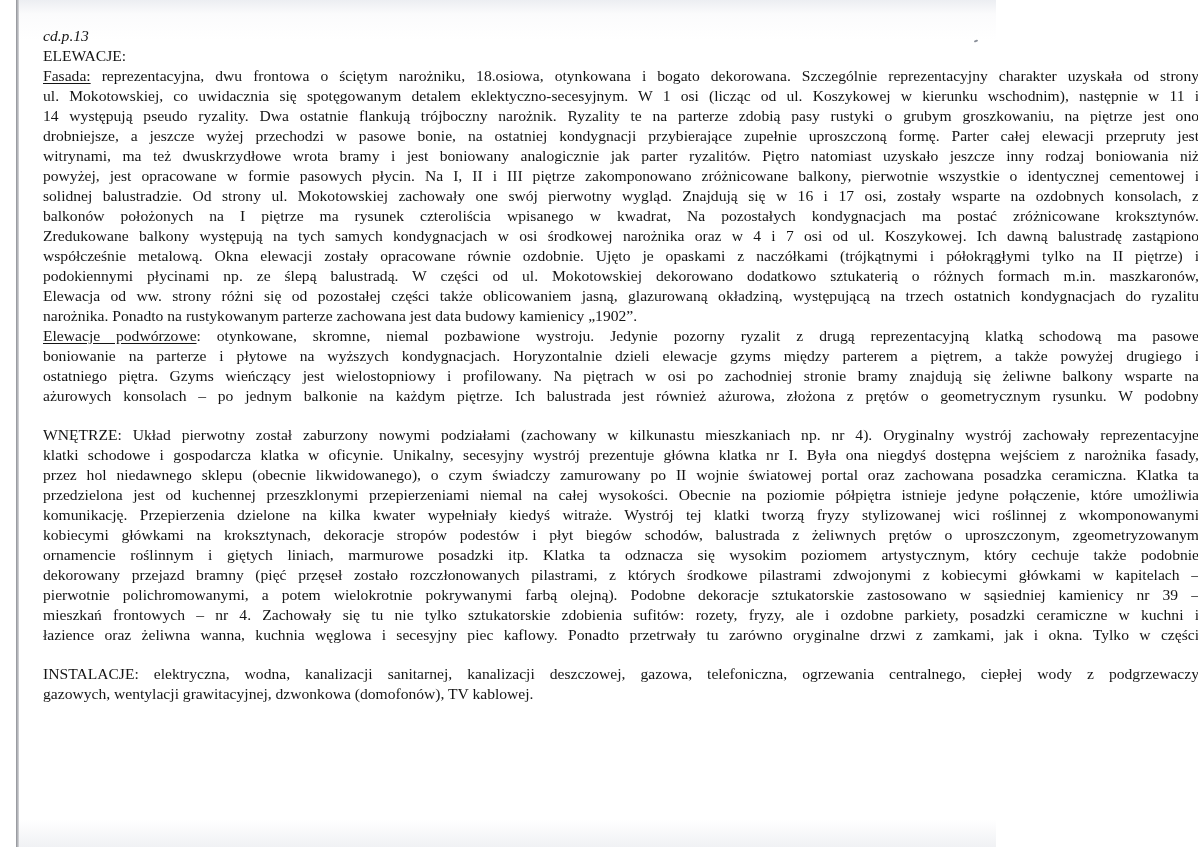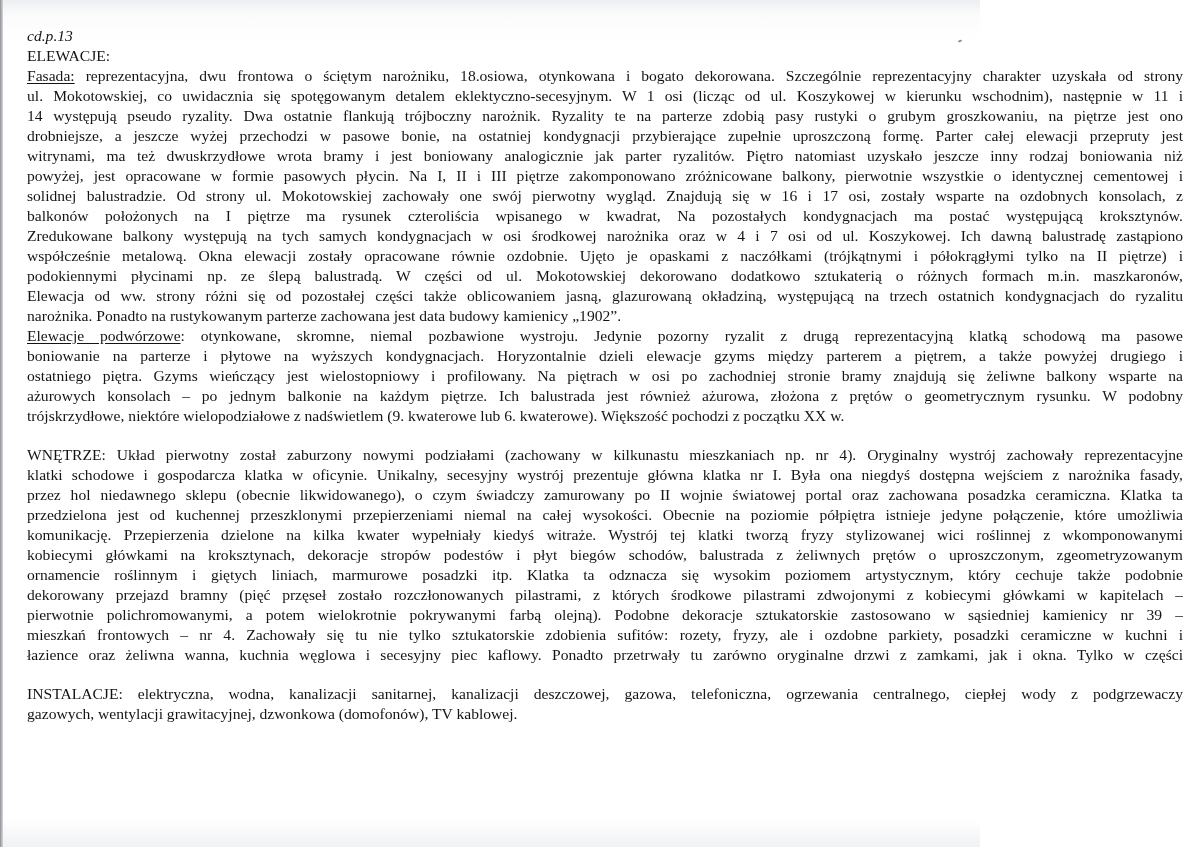--- a/index.html
+++ b/index.html
@@ -10,21 +10,21 @@
   body {
     width: 1198px;
     height: 847px;
     overflow: hidden;
     position: relative;
     font-family: "Liberation Serif", "DejaVu Serif", serif;
     color: #141414;
   }
   .page {
     position: absolute;
-    left: 0; top: 0;
+    left: 16px; top: 0;
     width: 980px; height: 847px;
     background: linear-gradient(180deg, #eceef2 0px, #fbfbfc 14px, #ffffff 40px, #ffffff 820px, #f0f1f4 847px);
   }
   .page::before {
     content: "";
     position: absolute;
     left: 0; top: 0; bottom: 0;
     width: 3px;
     background: linear-gradient(90deg, #8e9096, #d8d9dc);
   }
@@ -81,34 +81,33 @@
     <span class="line last">ELEWACJE:</span>
 
     <div>
       <span class="line"><span class="u">Fasada:</span><span> reprezentacyjna, dwu frontowa o ściętym narożniku, 18.osiowa, otynkowana i bogato dekorowana. Szczególnie reprezentacyjny charakter uzyskała od strony</span></span>
       <span class="line">ul. Mokotowskiej, co uwidacznia się spotęgowanym detalem eklektyczno-secesyjnym. W 1 osi (licząc od ul. Koszykowej w kierunku wschodnim), następnie w 11 i</span>
       <span class="line">14  występują pseudo ryzality. Dwa ostatnie flankują trójboczny narożnik. Ryzality te na parterze zdobią pasy rustyki o grubym groszkowaniu, na piętrze jest ono</span>
       <span class="line">drobniejsze, a jeszcze wyżej przechodzi w pasowe bonie, na ostatniej kondygnacji przybierające zupełnie uproszczoną formę. Parter całej elewacji przepruty jest</span>
       <span class="line">witrynami, ma też dwuskrzydłowe wrota bramy i jest boniowany analogicznie jak parter ryzalitów. Piętro natomiast uzyskało jeszcze inny rodzaj boniowania niż</span>
       <span class="line">powyżej, jest opracowane w formie  pasowych płycin. Na I, II i III piętrze zakomponowano zróżnicowane balkony, pierwotnie wszystkie o identycznej cementowej i</span>
       <span class="line">solidnej balustradzie. Od strony ul. Mokotowskiej zachowały one swój pierwotny wygląd. Znajdują się w 16 i 17 osi, zostały wsparte na ozdobnych konsolach, z</span>
-      <span class="line">balkonów położonych na I piętrze ma rysunek czteroliścia wpisanego w kwadrat, Na pozostałych kondygnacjach ma postać występującą kroksztynów.</span>
+      <span class="line">balkonów położonych na I piętrze ma rysunek czteroliścia wpisanego w kwadrat, Na pozostałych kondygnacjach ma postać zróżnicowane kroksztynów.</span>
       <span class="line">Zredukowane balkony występują na tych samych kondygnacjach w osi środkowej narożnika oraz w 4 i 7 osi od ul. Koszykowej. Ich dawną balustradę zastąpiono</span>
       <span class="line">współcześnie metalową. Okna elewacji zostały opracowane równie ozdobnie. Ujęto je opaskami z naczółkami (trójkątnymi i półokrągłymi tylko na II piętrze) i</span>
       <span class="line">podokiennymi płycinami np. ze ślepą balustradą. W części od ul. Mokotowskiej dekorowano dodatkowo sztukaterią o różnych formach m.in. maszkaronów,</span>
       <span class="line">Elewacja od ww. strony różni się od pozostałej części także oblicowaniem jasną, glazurowaną okładziną, występującą na trzech ostatnich kondygnacjach do ryzalitu</span>
       <span class="line last">narożnika. Ponadto na rustykowanym parterze zachowana jest data budowy kamienicy „1902”.</span>
     </div>
 
     <div>
       <span class="line"><span class="u">Elewacje podwórzowe</span><span>: otynkowane, skromne, niemal pozbawione wystroju. Jedynie pozorny ryzalit z drugą reprezentacyjną klatką schodową ma pasowe</span></span>
       <span class="line">boniowanie na parterze i płytowe na wyższych kondygnacjach. Horyzontalnie dzieli elewacje gzyms między parterem a piętrem, a także powyżej drugiego i</span>
       <span class="line">ostatniego piętra. Gzyms wieńczący jest wielostopniowy i profilowany. Na piętrach w osi po zachodniej stronie bramy znajdują się żeliwne balkony wsparte na</span>
       <span class="line">ażurowych konsolach – po jednym balkonie na każdym piętrze.  Ich balustrada jest również ażurowa, złożona z prętów o geometrycznym rysunku. W podobny</span>
-      <span class="line last">trójskrzydłowe, niektóre wielopodziałowe z nadświetlem (9. kwaterowe lub 6. kwaterowe). Większość pochodzi z początku XX w.</span>
     </div>
 
     <span class="gap"></span>
 
     <div>
       <span class="line">WNĘTRZE: Układ pierwotny został zaburzony nowymi podziałami (zachowany w kilkunastu mieszkaniach np. nr 4). Oryginalny wystrój zachowały reprezentacyjne</span>
       <span class="line">klatki schodowe i gospodarcza klatka w oficynie. Unikalny, secesyjny wystrój prezentuje główna klatka nr I. Była ona niegdyś dostępna wejściem z narożnika fasady,</span>
       <span class="line">przez hol niedawnego sklepu (obecnie likwidowanego), o czym świadczy zamurowany po II wojnie światowej portal oraz zachowana posadzka ceramiczna. Klatka ta</span>
       <span class="line">przedzielona jest od kuchennej przeszklonymi przepierzeniami niemal na całej wysokości. Obecnie na poziomie półpiętra istnieje jedyne połączenie, które umożliwia</span>
       <span class="line">komunikację. Przepierzenia dzielone na kilka kwater wypełniały kiedyś witraże. Wystrój tej klatki tworzą fryzy stylizowanej wici roślinnej z wkomponowanymi</span>

